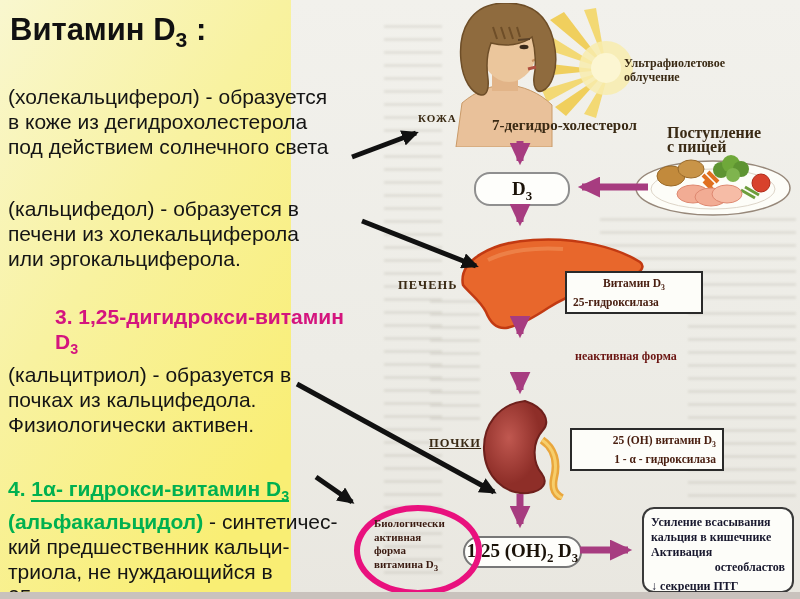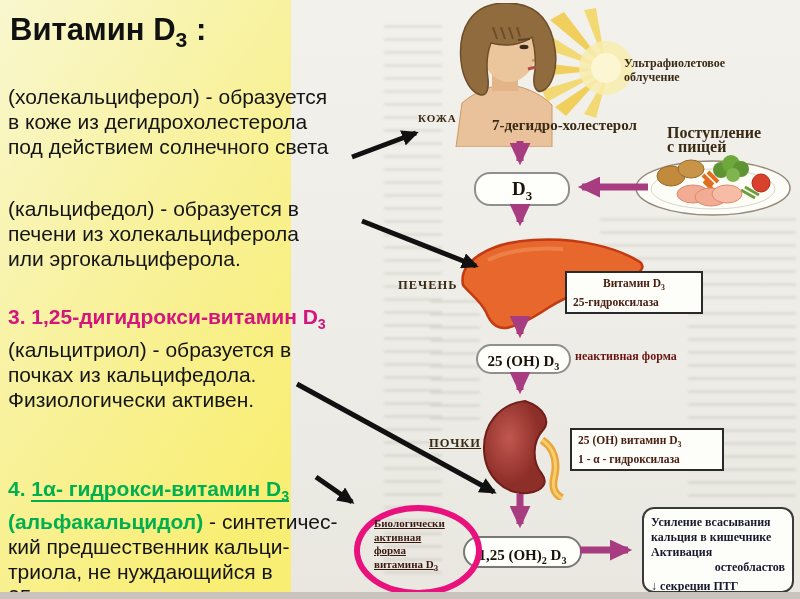--- a/index.html
+++ b/index.html
@@ -6,21 +6,21 @@
   .slide{position:relative;width:800px;height:599px;overflow:hidden;
     background:linear-gradient(180deg,#F2F1EC 0%,#EDECE6 60%,#E9E7E0 100%);
     font-family:"Liberation Sans",sans-serif;}
   
   .left-panel{position:absolute;left:0;top:0;width:291px;height:599px;
     background:linear-gradient(125deg,#F9F7CF 0%,#F8F2A0 40%,#F9EE74 85%);}
   .title{position:absolute;left:10px;top:12px;font-size:31px;font-weight:bold;color:#111;}
   .item{position:absolute;left:8px;width:356px;font-size:21px;line-height:25px;color:#151515;}
   .item .head{font-weight:bold;display:block;}
   .blue-head{color:var(--blue,#2222C8);}
-  .pink-head{color:var(--item_pink,#D4157E);}
+  .pink-head{color:var(--item_pink,#D4157E);margin-left:47px;}
   .green-head{color:var(--green,#00B050);}
   .green-underline{border-bottom:2px solid var(--green,#00B050);}
   sub{font-size:0.68em;}
   
   .ghost{position:absolute;background:repeating-linear-gradient(180deg,
      rgba(125,118,100,0.12) 0px,rgba(125,118,100,0.12) 3px,
      rgba(0,0,0,0) 3px,rgba(0,0,0,0) 13px);filter:blur(1px);}
   
   .dlabel{position:absolute;font-family:"Liberation Serif","DejaVu Serif",serif;
     font-weight:bold;color:#3A2A14;}
@@ -38,21 +38,21 @@
   .resultbox .gap{margin-top:4px;}
   .pink-ellipse{position:absolute;left:354px;top:505px;width:128px;height:91px;
     border:6px solid var(--pink_circle,#E9117E);border-radius:50%;box-sizing:border-box;}
   .circle-text{position:absolute;left:374px;top:517px;width:100px;
     font-family:"Liberation Serif",serif;font-weight:bold;color:#3A1A10;
     font-size:11px;line-height:13.5px;}
   .abs{position:absolute;}
   .magline{stroke:var(--magenta,#A73C80);}
   .magfill{fill:var(--magenta,#A73C80);}
   .overlay{position:absolute;left:0;top:0;pointer-events:none;z-index:5;}
-  .z6{z-index:6;} .z7{z-index:7;text-decoration:underline;}
+  .z6{z-index:6;} .z7{z-index:7;}
   .bottom-strip{position:absolute;left:0;bottom:0;width:800px;height:7px;
     background:#C9C2BD;z-index:8;}
 </style>
 </head>
 <body>
 
 <div class="slide">
 
   <div class="ghost" style="left:384px;top:25px;width:58px;height:555px;"></div>
   <div class="ghost" style="left:600px;top:218px;width:196px;height:88px;"></div>
@@ -156,32 +156,29 @@
   <div class="dlabel" style="left:667px;top:126px;font-size:16px;line-height:14px;">
     <span>Поступление</span><br><span>с пищей</span>
   </div>
   <div class="dlabel" style="left:398px;top:278px;font-size:12.5px;letter-spacing:1px;">ПЕЧЕНЬ</div>
   <div class="dlabel" style="left:429px;top:436px;font-size:12.5px;letter-spacing:1px;text-decoration:underline;">ПОЧКИ</div>
   <div class="dlabel" style="left:575px;top:349px;font-size:12px;color:#6B1512;">неактивная форма</div>
 
   <div class="pill" style="left:474px;top:172px;width:92px;height:30px;font-size:19px;">
     <span><span>D</span><sub>3</sub></span>
   </div>
-  <div class="pill" style="left:476px;top:344px;width:91px;height:26px;font-size:15px;">
-    <span><span>25 (OH) D</span><sub>3</sub></span>
-  </div>
-  <div class="pill" style="left:463px;top:536px;width:115px;height:28px;font-size:15px;border-width:2.5px;border-color:#777;">
+  <div class="pill" style="left:463px;top:536px;width:115px;height:28px;font-size:19px;border-width:2.5px;border-color:#777;">
     <span><span>1,25 (OH)</span><sub>2</sub><span> D</span><sub>3</sub></span>
   </div>
 
   <div class="enzbox" style="left:565px;top:271px;width:122px;">
     <div style="text-align:center;"><span>Витамин D</span><sub>3</sub></div>
     <div>25-гидроксилаза</div>
   </div>
-  <div class="enzbox" style="left:570px;top:428px;width:138px;">
+  <div class="enzbox" style="left:570px;top:428px;width:138px;text-align:right;">
     <div><span>25 (OH) витамин D</span><sub>3</sub></div>
     <div>1 - α - гидроксилаза</div>
   </div>
 
   <div class="resultbox">
     <div>Усиление всасывания</div>
     <div>кальция в кишечнике</div>
     <div>Активация</div>
     <div class="r">остеобластов</div>
     <div class="gap">↓ секреции ПТГ</div>

